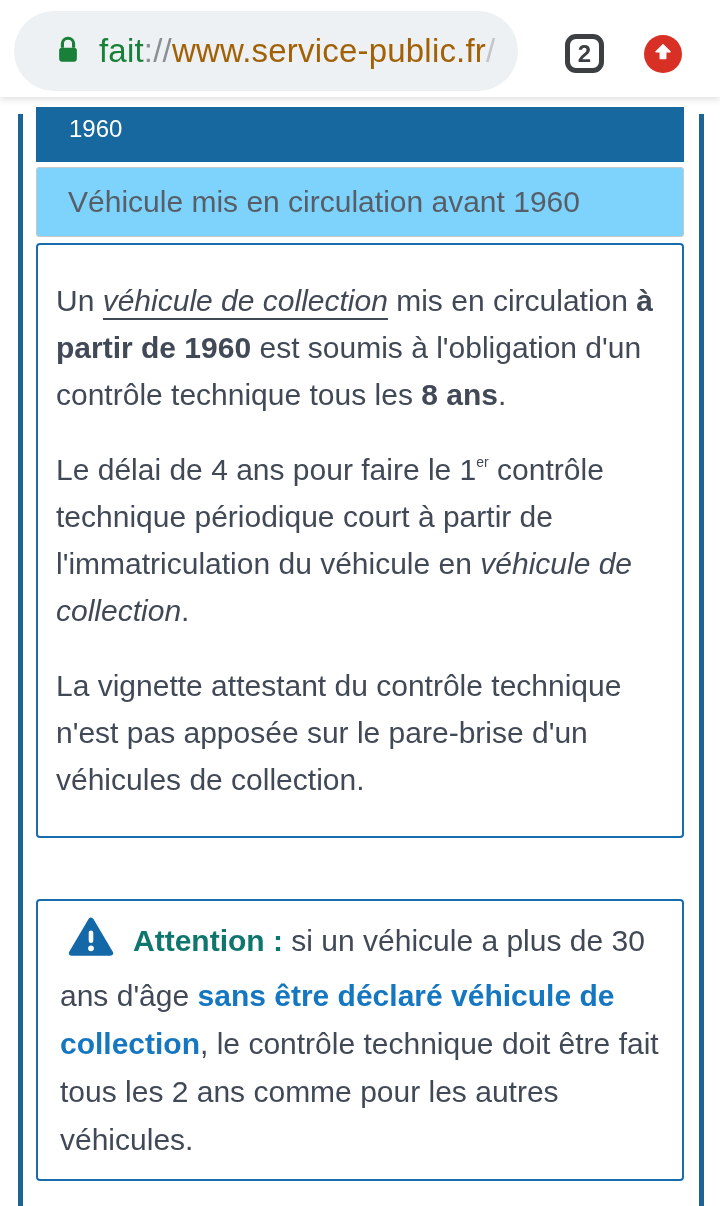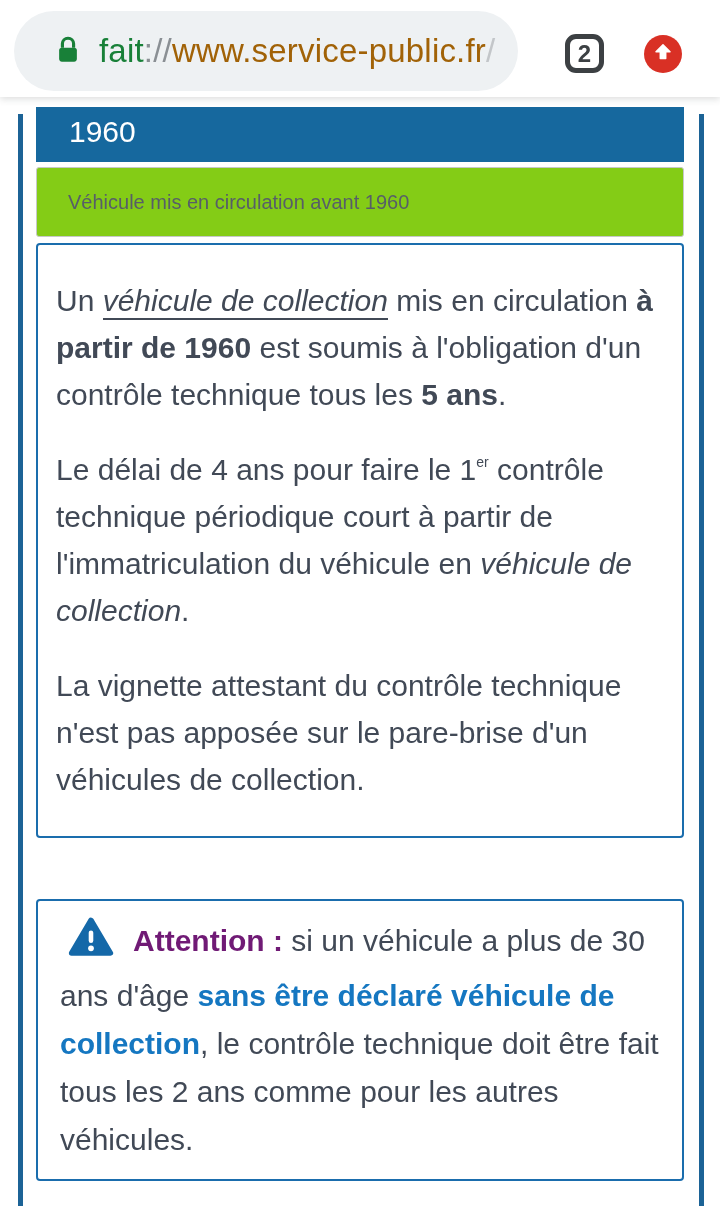--- a/index.html
+++ b/index.html
@@ -68,32 +68,32 @@
   .side-border.left  { left: 18px; }
   .side-border.right { left: 699px; }
 
   .content-col { margin-left: 36px; width: 648px; }
 
   .tab-active {
     margin-top: 10px;
     width: 648px; height: 55px;
     background: #16689e;
     color: #ffffff;
-    font-size: 30px;
+    font-size: 24px;
     padding: 8px 0 0 33px;
     overflow: hidden;
   }
   .tab-inactive {
     margin-top: 5px;
     width: 648px; height: 70px;
-    background: #84cc16;
+    background: #7dd3fc;
     border: 1px solid #c6c8ca;
     border-radius: 3px;
     color: #575e68;
-    font-size: 20px;
+    font-size: 30px;
     display: flex; align-items: center;
     padding-left: 31px;
   }
 
   .info-box {
     margin-top: 6px;
     width: 648px;
     border: 2px solid #1a6dad;
     border-radius: 4px;
     background: #ffffff;
@@ -122,21 +122,21 @@
     padding: 15px 20px 15px 22px;
     color: #414956;
     font-size: 30px;
     line-height: 48px;
   }
   .warning-icon {
     display: inline-block;
     vertical-align: -7px;
     margin: 0 19px 0 8px;
   }
-  .warning-label { font-weight: bold; color: #701a75; }
+  .warning-label { font-weight: bold; color: #0f766e; }
   .warning-strong { font-weight: bold; color: #1577c1; }
 </style>
 </head>
 <body>
 
 <div class="browser-bar">
   <div class="url-pill">
     <span class="lock-icon">
       <svg width="28" height="30" viewBox="0 0 24 25">
         <path d="M7.2 10.5 V7.2 a4.8 4.8 0 0 1 9.6 0 v3.3" fill="none" stroke="#188038" stroke-width="2.7"></path>
@@ -167,21 +167,21 @@
 
     <div class="tab-active">
       <span>1960</span>
     </div>
 
     <div class="tab-inactive">
       <span>Véhicule mis en circulation avant 1960</span>
     </div>
 
     <div class="info-box">
-      <p><span>Un </span><span class="term-link">véhicule de collection</span><span> mis en circulation </span><span class="b">à partir de 1960</span><span> est soumis à l'obligation d'un contrôle technique tous les </span><span class="b">5 ans</span><span>.</span></p>
+      <p><span>Un </span><span class="term-link">véhicule de collection</span><span> mis en circulation </span><span class="b">à partir de 1960</span><span> est soumis à l'obligation d'un contrôle technique tous les </span><span class="b">8 ans</span><span>.</span></p>
 
       <p><span>Le délai de 4 ans pour faire le 1</span><sup class="ord">er</sup><span> contrôle technique périodique court à partir de l'immatriculation du véhicule en </span><span class="em">véhicule de collection</span><span>.</span></p>
 
       <p>La vignette attestant du contrôle technique n'est pas apposée sur le pare-brise d'un véhicules de collection.</p>
     </div>
 
     <div class="warning-box">
       <p><span class="warning-icon"><svg width="46" height="42" viewBox="0 0 24 22">
               <path d="M12 2.2 L22.2 19.4 H1.8 Z" fill="#1468a8" stroke="#1468a8" stroke-width="2.8" stroke-linejoin="round"></path>
               <rect x="10.8" y="7.6" width="2.4" height="6.6" rx="1.2" fill="#ffffff"></rect>

